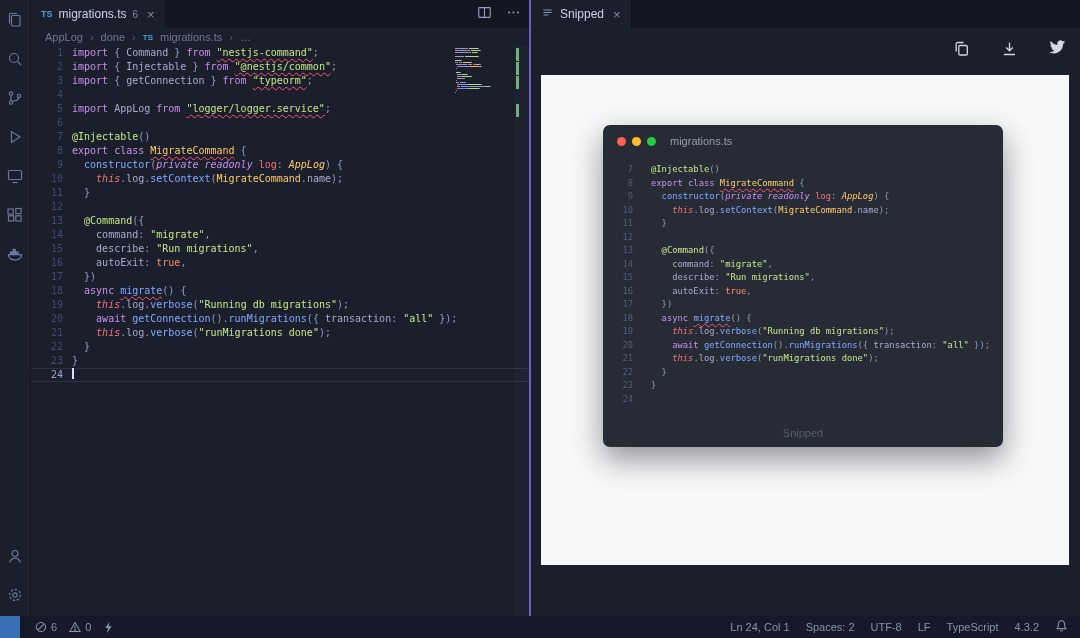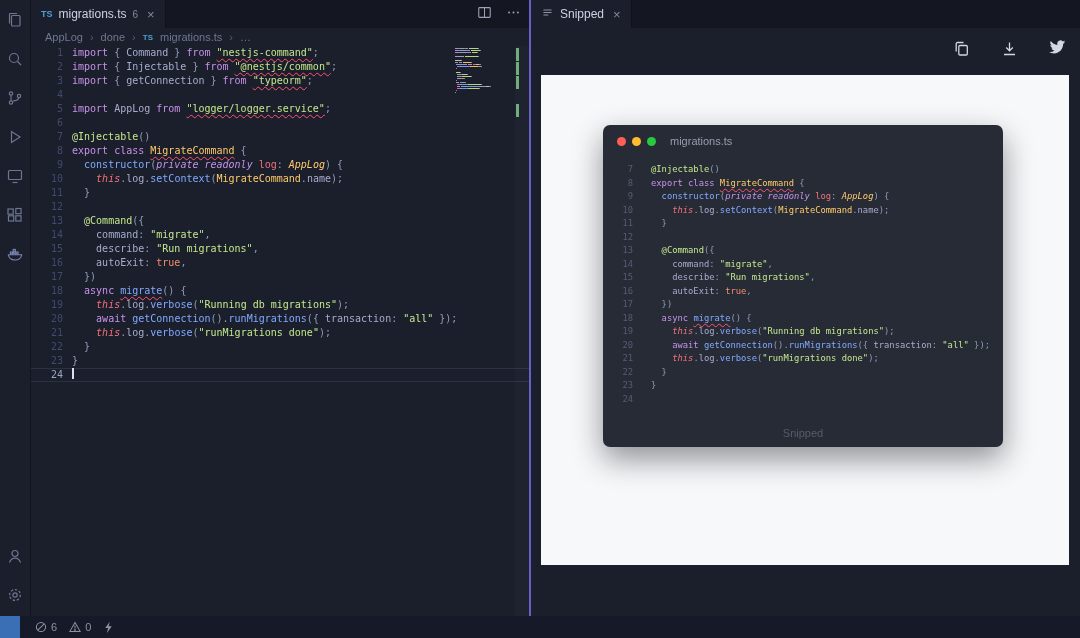--- a/index.html
+++ b/index.html
@@ -582,15 +582,29 @@
             <circle cx="6.5" cy="9.7" r=".4" fill="currentColor"></circle>
           </svg>
         <span>0</span>
       </div>
       <div class="sb-item">
         <svg width="11" height="13" viewBox="0 0 11 13" fill="currentColor">
             <path d="M6.8 .8L2.2 7h2.9L3.8 12.2 8.8 5.2H5.7z"></path>
           </svg>
       </div>
     </div>
+    <div class="sb-right">
+      <span>Ln 24, Col 1</span>
+      <span>Spaces: 2</span>
+      <span>UTF-8</span>
+      <span>LF</span>
+      <span>TypeScript</span>
+      <span>4.3.2</span>
+      <span>
+        <svg width="13" height="14" viewBox="0 0 13 14" fill="none" stroke="currentColor" stroke-width="1.1">
+            <path d="M6.5 1.8c2 0 3.1 1.5 3.1 4 0 1.6.4 2.9 1.2 3.8H2.2c.8-.9 1.2-2.2 1.2-3.8 0-2.5 1.1-4 3.1-4z"></path>
+            <path d="M5.4 11.3a1.2 1.2 0 0 0 2.2 0"></path>
+          </svg>
+      </span>
+    </div>
   </div>
 
 </div>
 
 </body></html>

